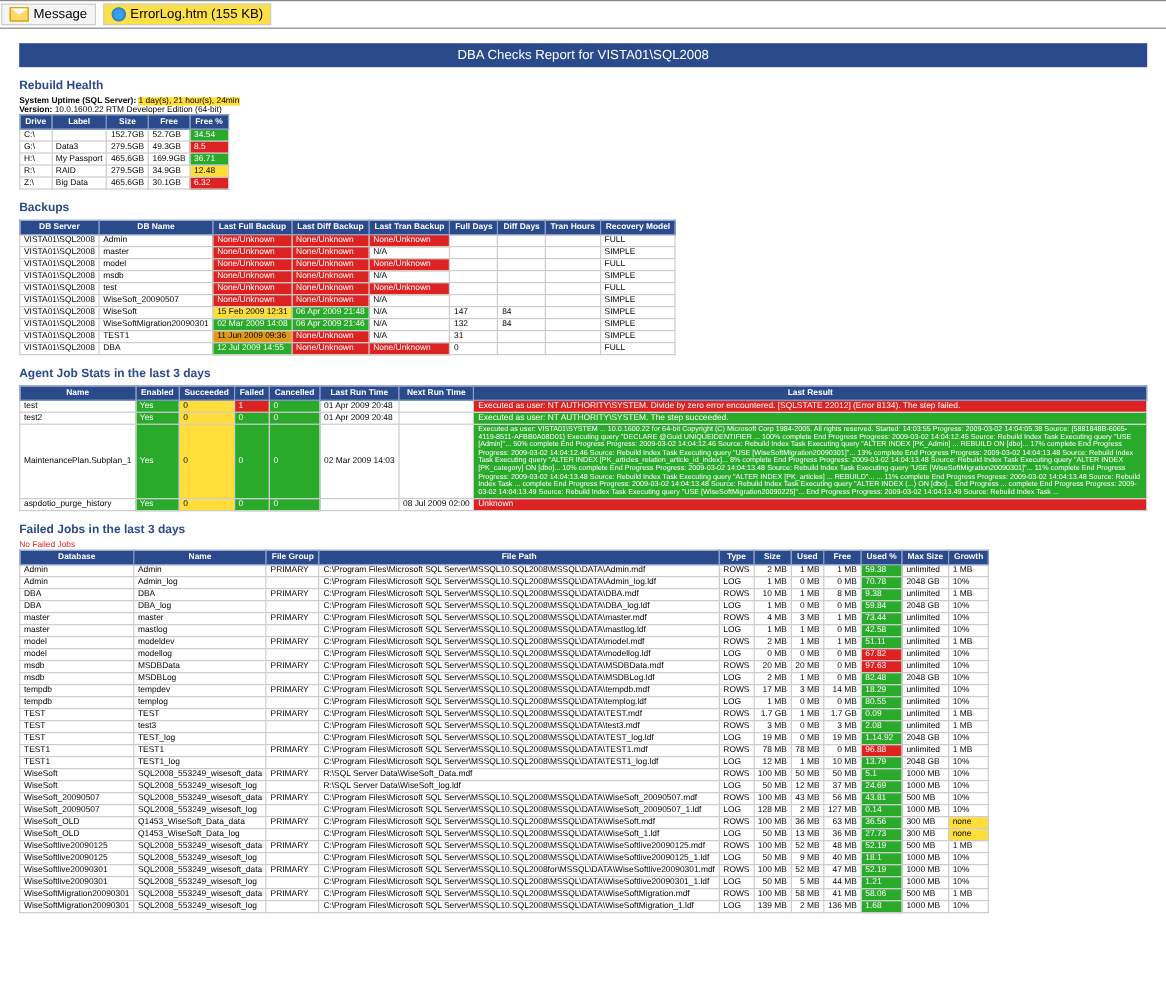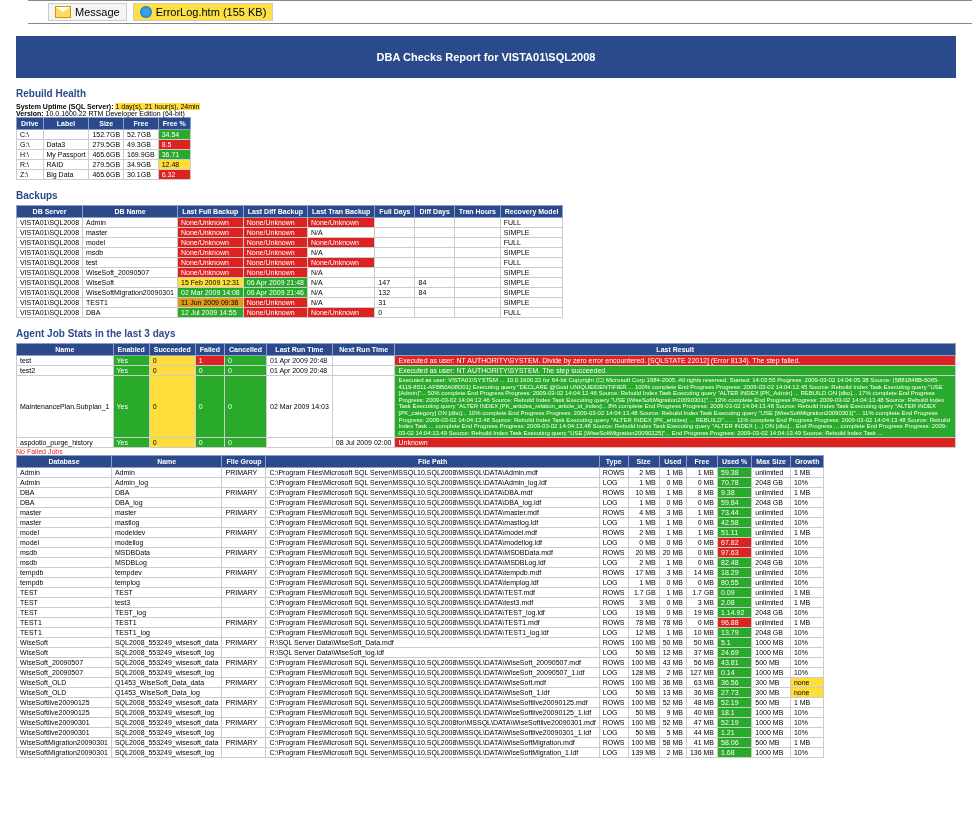--- a/index.html
+++ b/index.html
@@ -1,23 +1,23 @@
 <!DOCTYPE html>
 <html><head>
 <meta charset="utf-8">
 <style>
 body { font-family: Verdana, Arial, sans-serif; font-size: 7px; margin: 0; background: #fff; color: #000; }
-.topbar { border-top: 1px solid #888; border-bottom: 1px solid #888; padding: 2px 20px; display: flex; gap: 6px; align-items: center; font-size: 11px; margin-left: 28px; }
+.topbar { border-top: 1px solid #888; border-bottom: 1px solid #888; padding: 2px 1px; display: flex; gap: 6px; align-items: center; font-size: 11px; }
 .tab { display: inline-flex; align-items: center; gap: 4px; padding: 2px 6px; border: 1px solid #ccc; background: #f5f5f5; }
 .tab.sel { background: #fde047; }
 .ico-mail { display:inline-block; width:14px; height:10px; background: #ffd966; border:1px solid #cc9900; position:relative; }
 .ico-mail::before { content:""; position:absolute; top:0; left:0; border-left:7px solid transparent; border-right:7px solid transparent; border-top:5px solid #fff; }
 .ico-ie { display:inline-block; width:12px; height:12px; border-radius:50%; background: radial-gradient(circle, #3aa0e8 40%, #0054a6 100%); position:relative; }
 .report { padding: 12px 16px; }
-.titlebar { background: #2b4a8b; color: #fff; text-align: center; font-weight: bold; padding: 15px; font-size: 11px; }
+.titlebar { background: #2b4a8b; color: #fff; text-align: center; font-weight: normal; padding: 4px; font-size: 11px; }
 h2 { color: #2b4a8b; font-size: 10px; margin: 10px 0 4px; }
 .meta { font-size: 7px; }
 .meta b { font-weight: bold; }
 table { border-collapse: collapse; font-size: 7px; }
 th { background: #2b4a8b; color: #fff; font-weight: bold; padding: 2px 4px; border: 1px solid #8ca0c7; text-align: center; white-space: nowrap; }
 td { border: 1px solid #ccc; padding: 1px 3px; white-space: nowrap; }
 .c-green { background: #2aaa2a; color: #fff; }
 .c-red { background: #d22; color: #fff; }
 .c-yellow { background: #ffde3b; color: #000; }
 .c-orange { background: #e09a1a; color: #000; }
@@ -275,20 +275,21 @@
           <td class="c-yellow">0</td>
           <td class="c-green">0</td>
           <td class="c-green">0</td>
           <td></td>
           <td>08 Jul 2009 02:00</td>
           <td class="c-red" style="white-space:normal;max-width:680px;overflow:hidden;">Unknown</td>
         </tr>
       </tbody>
     </table>
 
+  <h2>Failed Jobs in the last 3 days</h2>
   <div class="txt-red" style="font-size:7px;">No Failed Jobs</div>
 
   <table id="tbl-dbfiles">
       <tbody>
         <tr>
           <th>Database</th>
           <th>Name</th>
           <th>File Group</th>
           <th>File Path</th>
           <th>Type</th>

